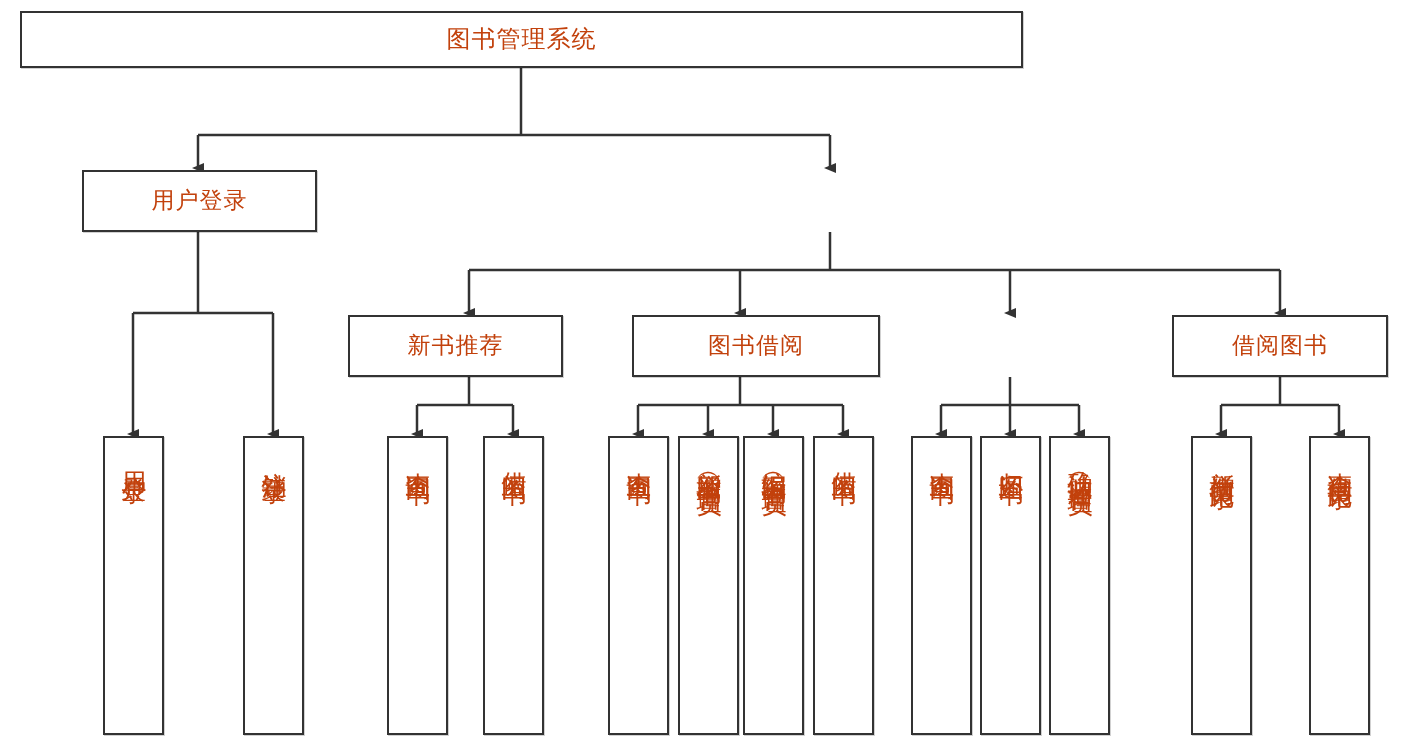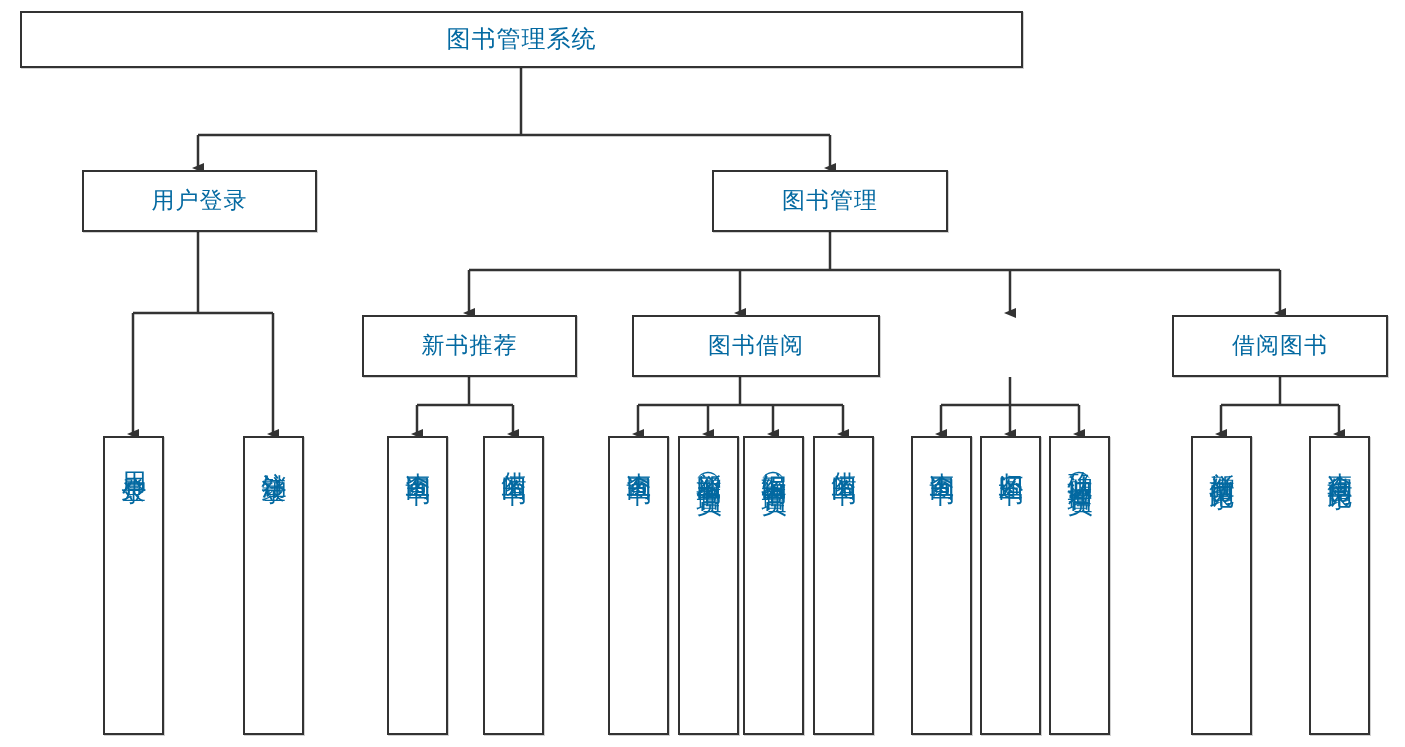--- a/index.html
+++ b/index.html
@@ -26,21 +26,21 @@
     pointer-events: none;
   }
   .node {
     position: absolute;
     box-sizing: border-box;
     border: 2px solid #333333;
     background: #ffffff;
     display: flex;
     align-items: center;
     justify-content: center;
-    color: #0369a1;
+    color: #c2410c;
     box-shadow: 1px 1px 0 rgba(0,0,0,0.18);
   }
   .node .label {
     white-space: nowrap;
     letter-spacing: 1px;
   }
   .node.horizontal .label {
     font-size: 23px;
     line-height: 1.1;
   }
@@ -126,25 +126,22 @@
   </svg>
 
   <div class="node horizontal root" style="left:20px; top:11px; width:1003px; height:57px;">
     <span class="label">图书管理系统</span>
   </div>
 
   <div class="node horizontal" style="left:82px; top:170px; width:235px; height:62px;">
     <span class="label">用户登录</span>
   </div>
 
-  <div class="node horizontal" style="left:712px; top:170px; width:236px; height:62px;">
-    <span class="label">图书管理</span>
-  </div>
-
-  <div class="node horizontal" style="left:362px; top:315px; width:215px; height:62px;">
+
+  <div class="node horizontal" style="left:348px; top:315px; width:215px; height:62px;">
     <span class="label">新书推荐</span>
   </div>
 
   <div class="node horizontal" style="left:632px; top:315px; width:248px; height:62px;">
     <span class="label">图书借阅</span>
   </div>
 
 
   <div class="node horizontal" style="left:1172px; top:315px; width:216px; height:62px;">
     <span class="label">借阅图书</span>

